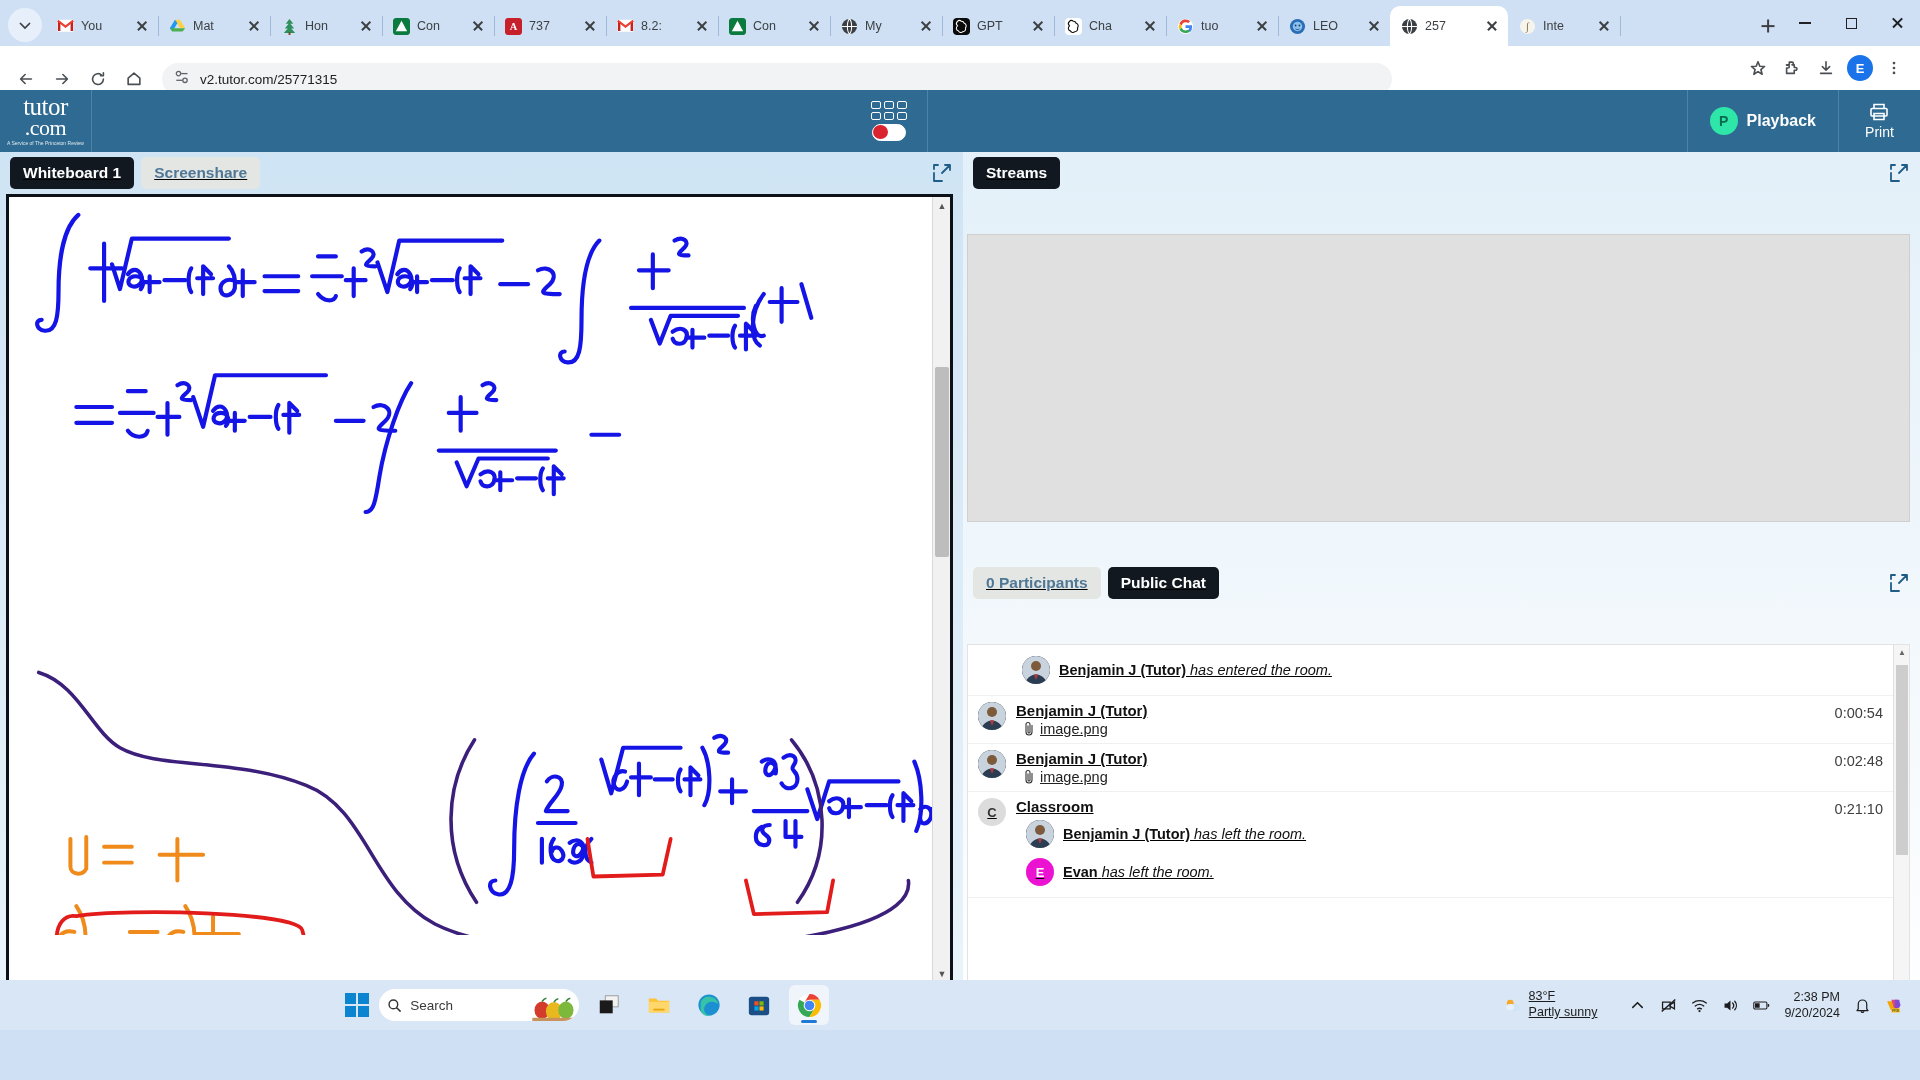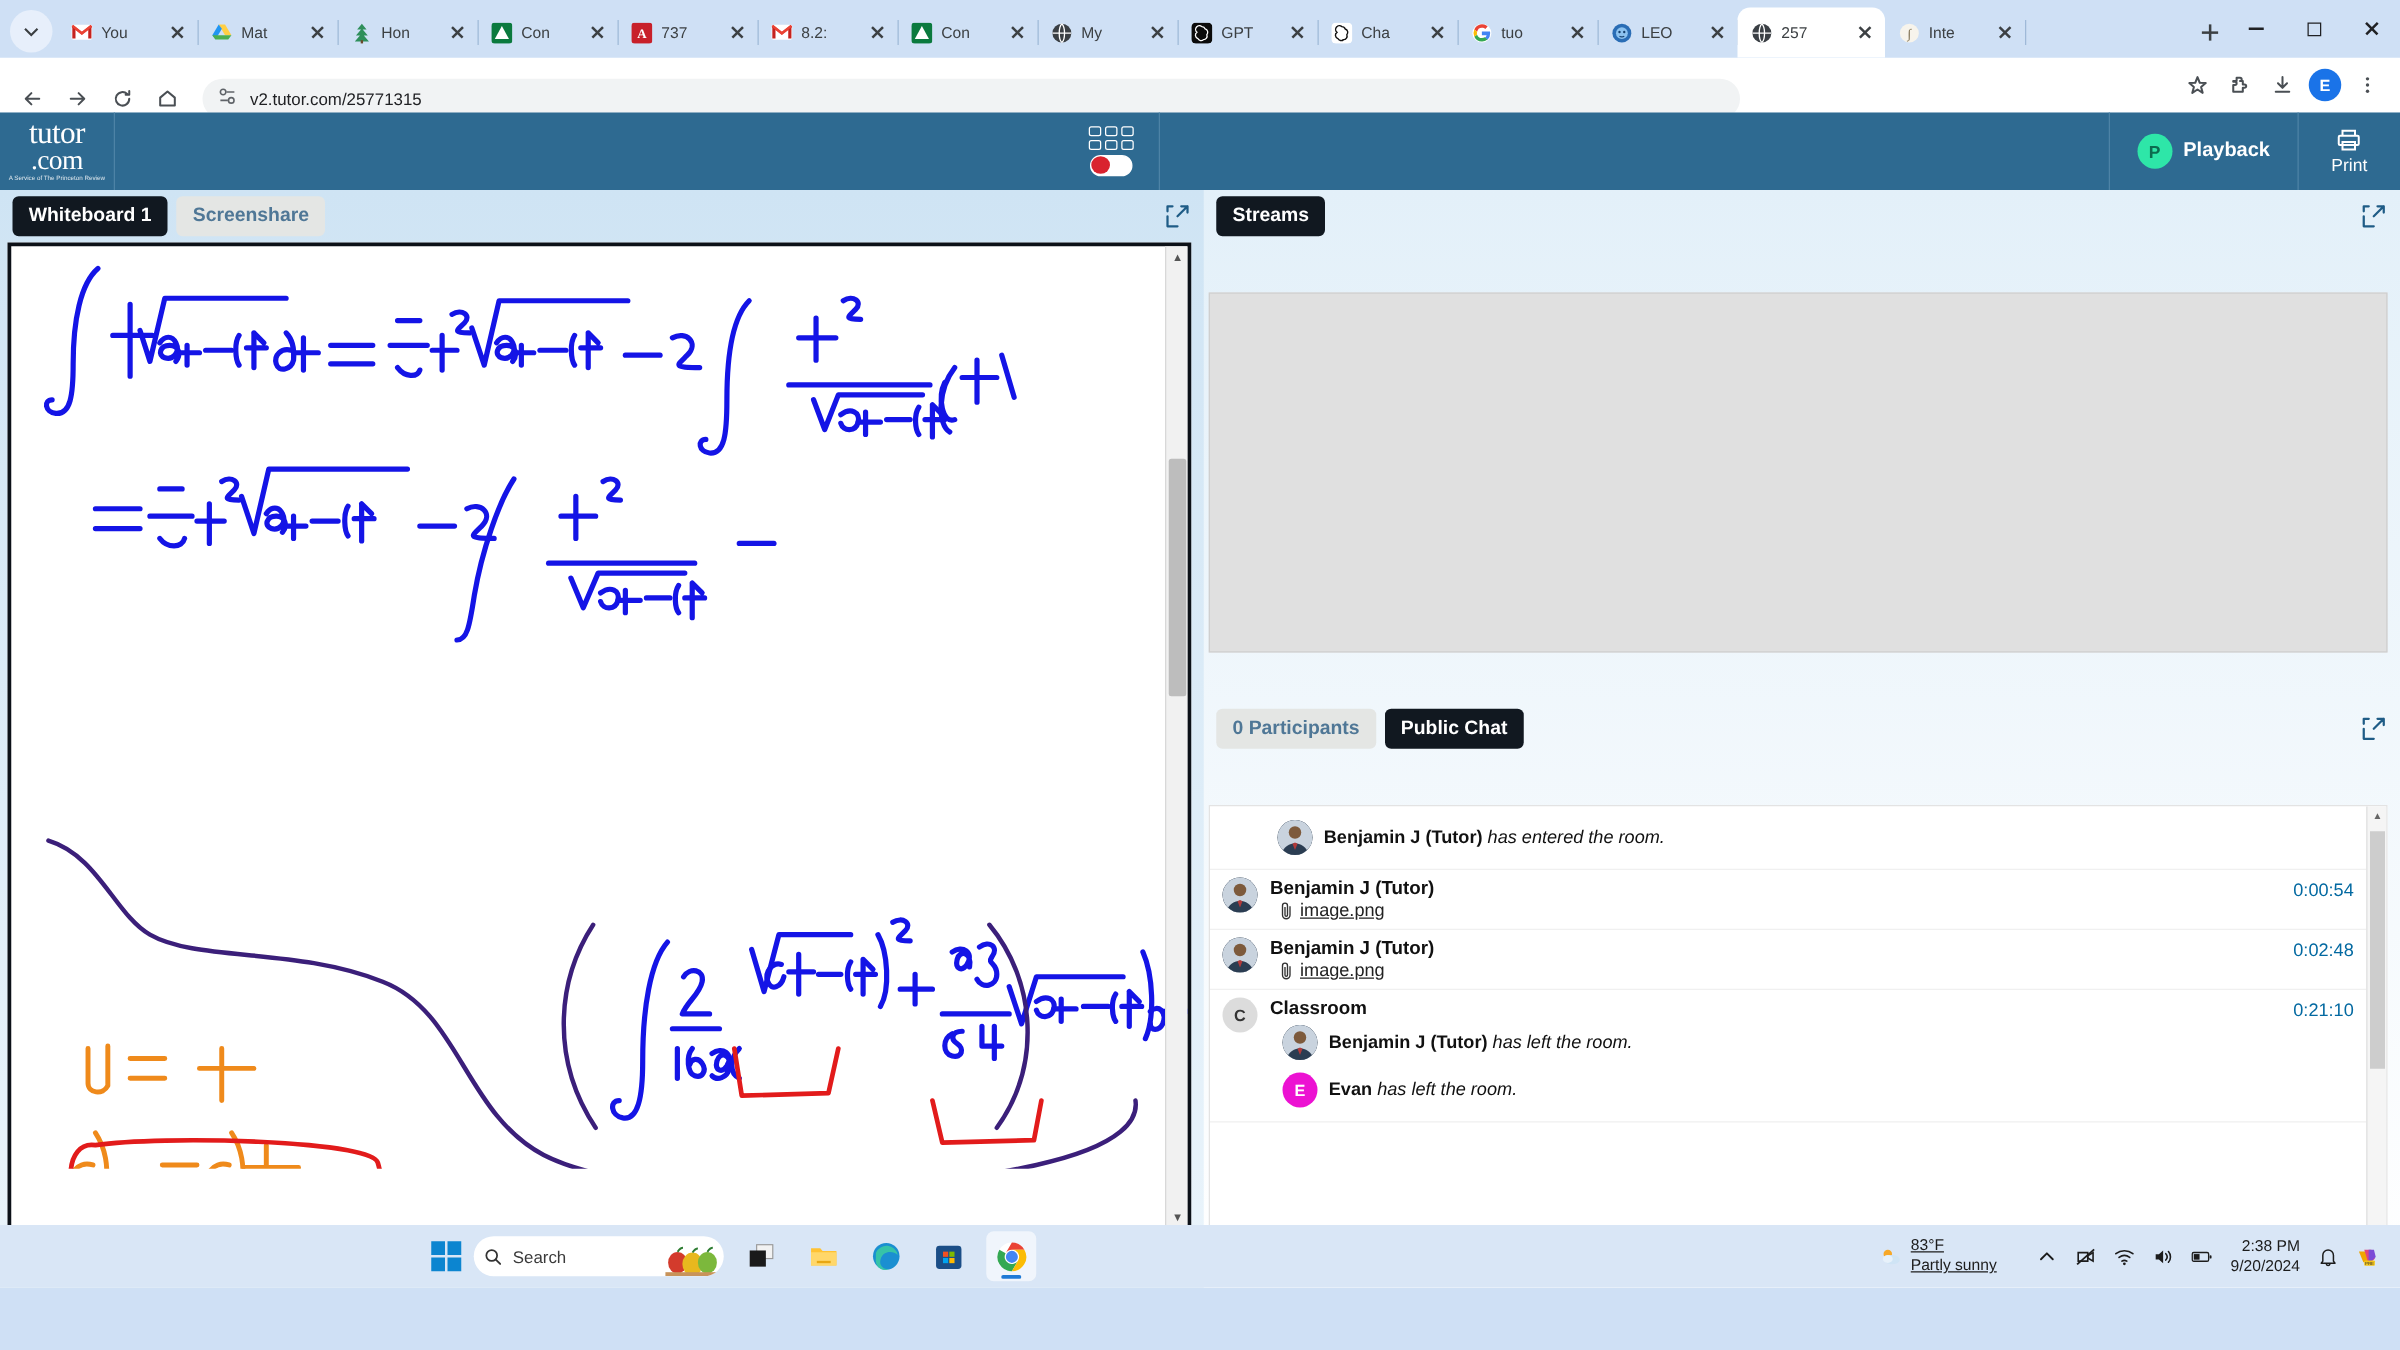--- a/index.html
+++ b/index.html
@@ -139,21 +139,21 @@
   }
   .pb-label { font-size: 16px; font-weight: bold; }
   .print-btn {
     width: 82px; display:flex; flex-direction:column; align-items:center; justify-content:center;
     gap: 2px; border-left: 1px solid #4d83a6;
   }
   .print-btn svg { width: 22px; height: 20px; stroke:#fff; fill:none; stroke-width:1.6;}
   .print-label { font-size: 14px; }
 
   
-  .main { flex: 1 1 auto; display: flex; background: linear-gradient(#cfe4f4, #eaf4fb); }
+  .main { flex: 1 1 auto; display: flex; background: linear-gradient(#cfe4f4, #eaf4fb); text-decoration: underline; }
   .left-pane { width: 963px; display: flex; flex-direction: column; }
   .right-pane { flex: 1 1 auto; display: flex; flex-direction: column;
                 background: linear-gradient(#e3f0f9, #ffffff); gap: 40px; }
 
   .tabrow { height: 42px; display: flex; align-items: center; padding: 0 10px; gap: 7px; position: relative;}
   .pill {
     padding: 7px 13px; border-radius: 5px; font-size: 15.5px; font-weight: bold;
   }
   .pill.on  { background: #111820; color: #ffffff; }
   .pill.off { background: #e4e6e4; color: #4f7796; }
@@ -203,21 +203,21 @@
   .msg.sys { padding-left: 44px; }
   .ava {
     width: 28px; height: 28px; border-radius: 50%; flex: 0 0 28px; overflow:hidden;
     display:flex; align-items:center; justify-content:center; font-size:13px; font-weight:bold; color:#fff;
   }
   .ava.photo { background:#2b3d52; }
   .ava.grey  { background:#dcdcdc; color:#333; }
   .ava.pink  { background:#ec12d2; }
   .msg-body { flex: 1 1 auto; }
   .msg-name { font-size: 15px; font-weight: bold; color: #111; }
-  .msg-time { position:absolute; right: 26px; top: 9px; font-size: 14.5px; color: #0369a1; }
+  .msg-time { position:absolute; right: 26px; top: 9px; font-size: 14.5px; color: #404040; }
   .attach { display:flex; align-items:center; gap:4px; margin-top: 2px; margin-left: 8px;}
   .attach .alabel { font-size: 14.5px; color: #222; text-decoration: underline; }
   .sub-line { display:flex; align-items:center; gap:9px; padding: 5px 0 5px 10px; }
   .sub-line .txt { font-size: 14.5px; color: #111; }
   .sub-line .txt b { font-weight: bold; }
   .sub-line .txt i { font-style: italic; }
 
   
   .taskbar {
     position: absolute; left:0; bottom:0; width: 1920px; height: 50px;

